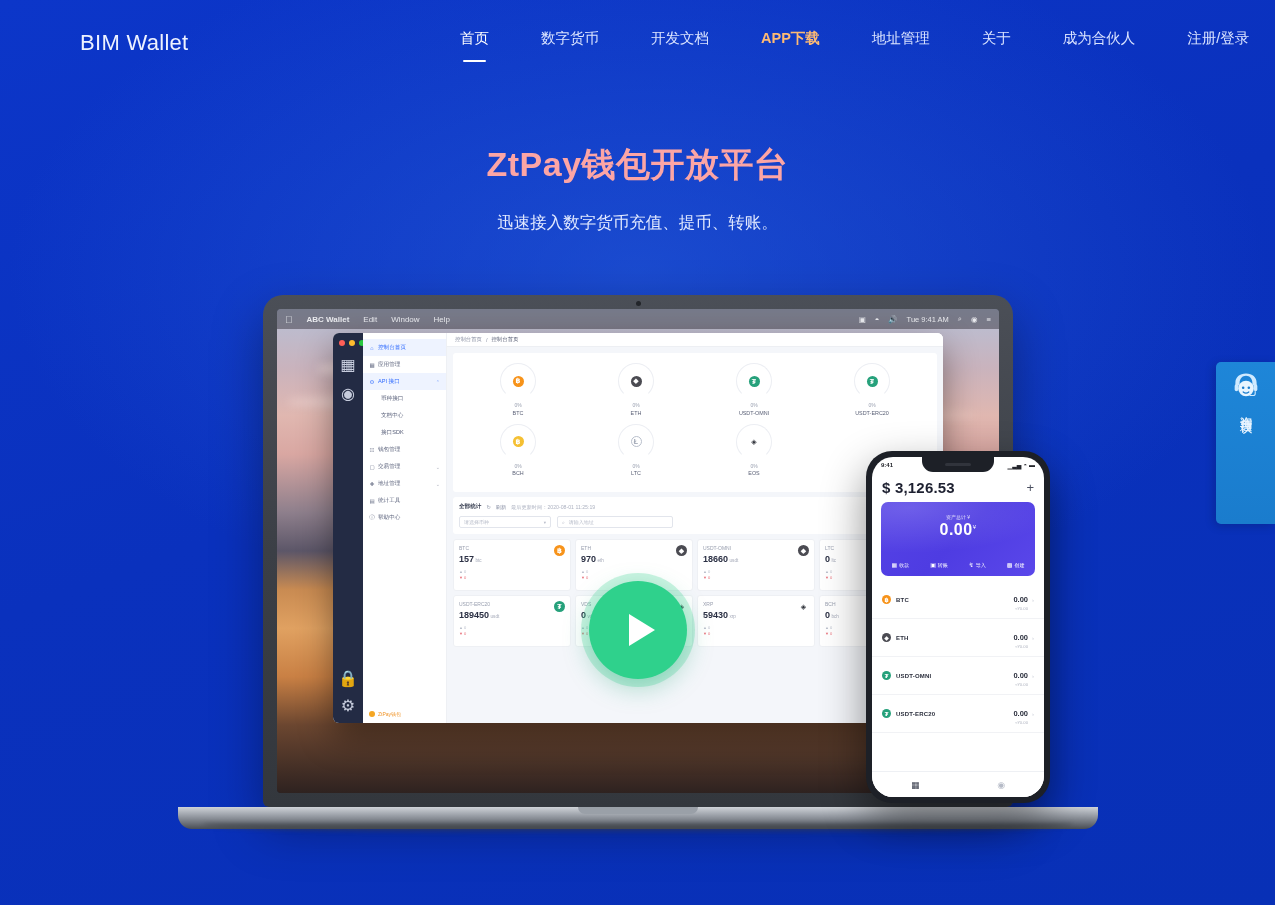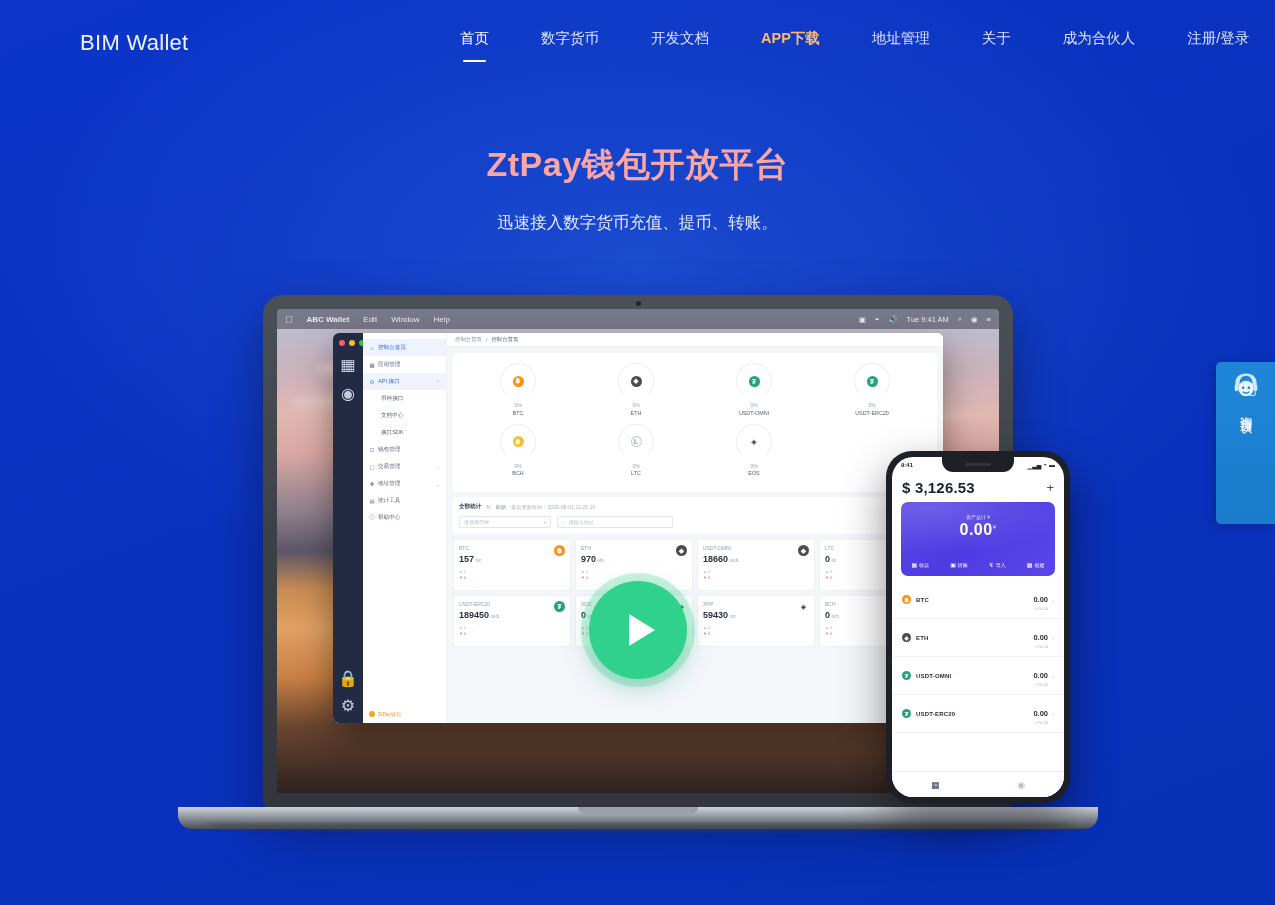--- a/index.html
+++ b/index.html
@@ -235,21 +235,21 @@
     width: 0; height: 0; margin-left: 8px;
     border-left: 26px solid #ffffff;
     border-top: 16px solid transparent;
     border-bottom: 16px solid transparent;
   }
 
   
   .phone {
     position: absolute; left: 866px; top: 156px; width: 184px; height: 352px;
     background: #1d2027; border-radius: 26px; padding: 6px;
-    box-shadow: 0 18px 44px rgba(0,0,0,.45); z-index: 12; margin-left: 20px;
+    box-shadow: 0 18px 44px rgba(0,0,0,.45); z-index: 12;
   }
   .phone-screen {
     width: 100%; height: 100%; background: #ffffff; border-radius: 21px;
     overflow: hidden; position: relative;
   }
   .notch {
     position: absolute; left: 50%; top: 0; transform: translateX(-50%);
     width: 72px; height: 15px; background: #1d2027; border-radius: 0 0 11px 11px; z-index: 4;
   }
   .notch::after {

